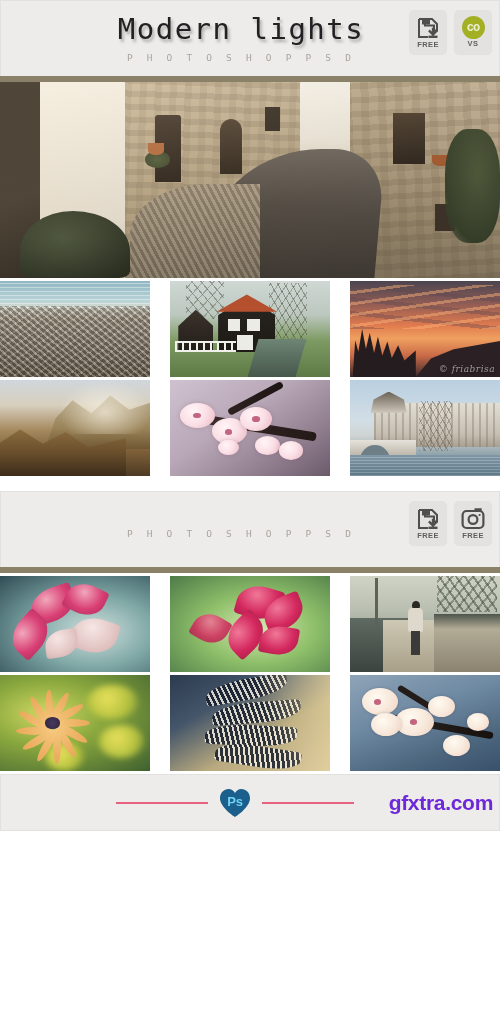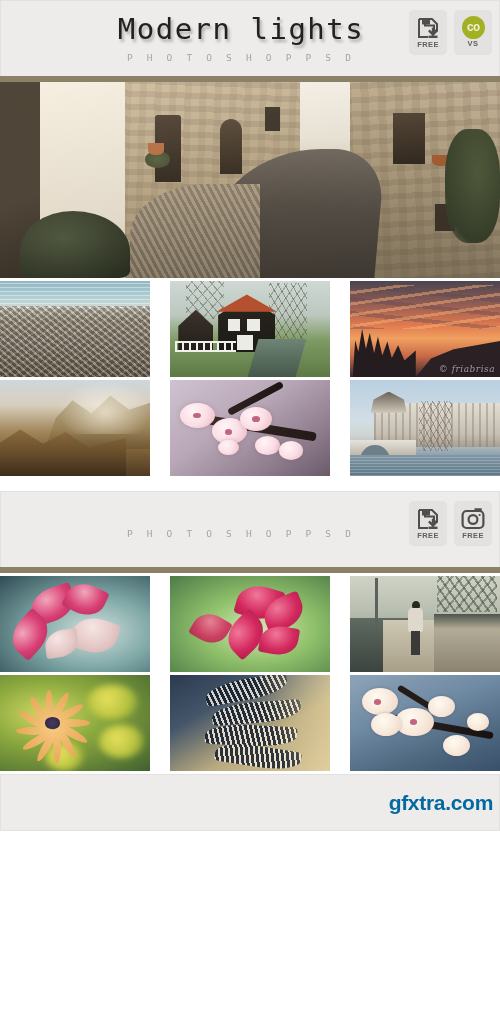--- a/index.html
+++ b/index.html
@@ -500,21 +500,21 @@
     text-align:center;
     font-family:"Liberation Sans", sans-serif;
     font-weight:bold; font-size:13px;
     color:#6fd3f2; letter-spacing:-0.2px;
   }
   .gfxtra {
     position:absolute; right:6px; top:50%;
     transform:translateY(-50%);
     font-family:"Liberation Sans", sans-serif;
     font-weight:bold; font-size:21px;
-    color:#0369a1; letter-spacing:-0.3px;
+    color:#6d28d9; letter-spacing:-0.3px;
   }
 </style>
 </head>
 <body>
 
 <div class="page">
 
   <div>
 
     <div class="hdr">
@@ -770,16 +770,26 @@
           <div class="pet-core" style="left:16%;top:25%;width:5%;height:6%;"></div>
           <div class="pet-core" style="left:40%;top:46%;width:5%;height:6%;"></div>
         </div>
 
       </div>
 
     </div>
   </div>
 
   <div class="footer">
+    <div class="foot-center">
+      <div class="foot-line"></div>
+      <div class="heart-wrap">
+        <svg class="heart-svg" viewBox="0 0 34 32">
+          <path d="M17 30 C17 30 2 20.5 2 11.2 C2 5.6 6.2 2 10.5 2 C13.6 2 15.9 3.9 17 6.1 C18.1 3.9 20.4 2 23.5 2 C27.8 2 32 5.6 32 11.2 C32 20.5 17 30 17 30 Z" fill="#1b5f8c"></path>
+        </svg>
+        <div class="heart-ps">Ps</div>
+      </div>
+      <div class="foot-line right"></div>
+    </div>
     <div class="gfxtra">gfxtra.com</div>
   </div>
 
 </div>
 
 </body></html>

